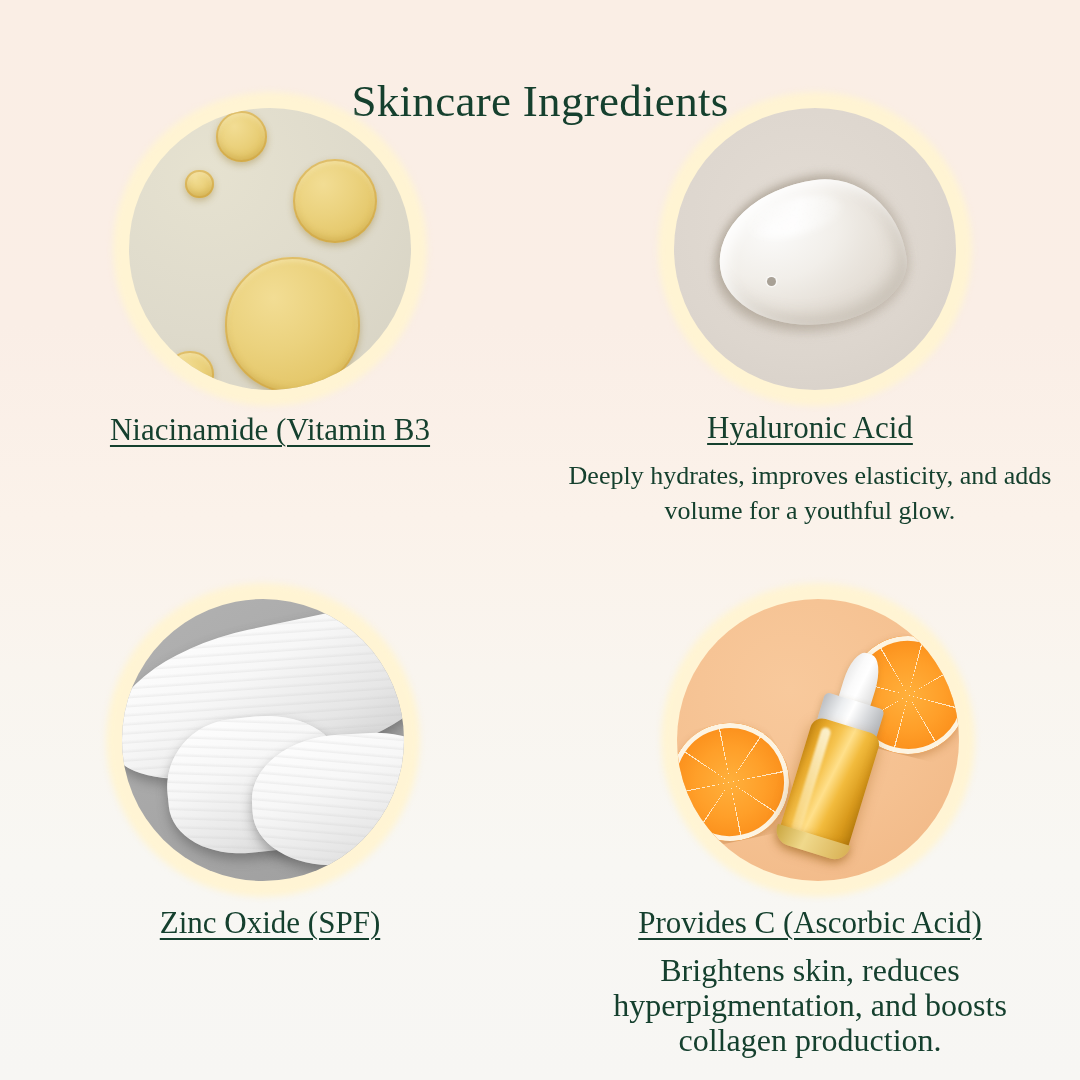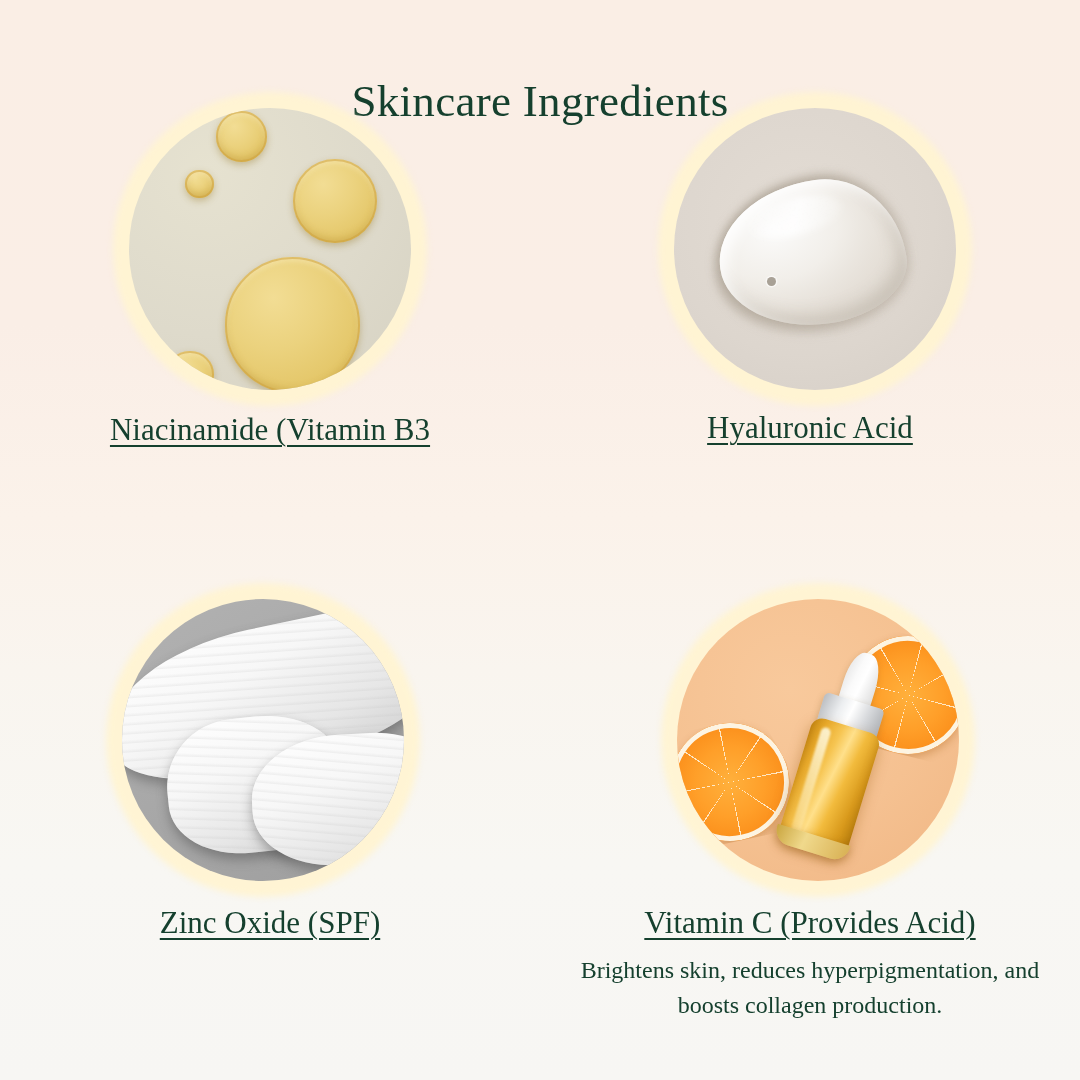--- a/index.html
+++ b/index.html
@@ -341,21 +341,21 @@
   .card-2 .text-block { margin-top: 20px; }
   .card-3 .text-block { margin-top: 24px; }
   .card-4 .text-block { margin-top: 24px; }
 
   .card-1 .photo-wrap { margin-top: 0px; margin-left: 0px; }
   .card-2 .photo-wrap { margin-top: 0px; margin-left: 10px; }
   .card-3 .photo-wrap { margin-top: 4px; margin-left: -14px; }
   .card-4 .photo-wrap { margin-top: 4px; margin-left: 16px; }
 
   .card-3 .ing-desc { font-size: 25.5px; }
-  .card-4 .ing-desc { font-size: 24px; }
+  .card-4 .ing-desc { font-size: 32px; }
 </style>
 </head>
 <body>
 
 <div class="page">
 
   <h1 class="page-title">Skincare Ingredients</h1>
 
   <div class="grid">
 
@@ -380,20 +380,21 @@
         <div class="photo">
           <div class="bg-gel"></div>
           <div class="gel-shadow"></div>
           <div class="gel-blob"></div>
           <div class="gel-hl"></div>
           <div class="gel-bub"></div>
         </div>
       </div>
       <div class="text-block">
         <p class="ing-name">Hyaluronic Acid</p>
+        <p class="ing-desc">Deeply hydrates, improves elasticity, and adds volume for a youthful glow.</p>
       </div>
     </div>
 
     <div class="card card-3">
       <div class="photo-wrap">
         <div class="photo">
           <div class="bg-cream"></div>
           <div class="swipe s1">
             <div class="swipe-texture"></div>
           </div>
@@ -420,19 +421,19 @@
             <div class="bottle">
               <div class="bottle-teat"></div>
               <div class="bottle-collar"></div>
               <div class="bottle-body"></div>
               <div class="bottle-base"></div>
             </div>
           </div>
         </div>
       </div>
       <div class="text-block">
-        <p class="ing-name">Vitamin C (Provides Acid)</p>
+        <p class="ing-name">Provides C (Ascorbic Acid)</p>
         <p class="ing-desc">Brightens skin, reduces hyperpigmentation, and boosts collagen production.</p>
       </div>
     </div>
 
   </div>
 </div>
 
 </body></html>

